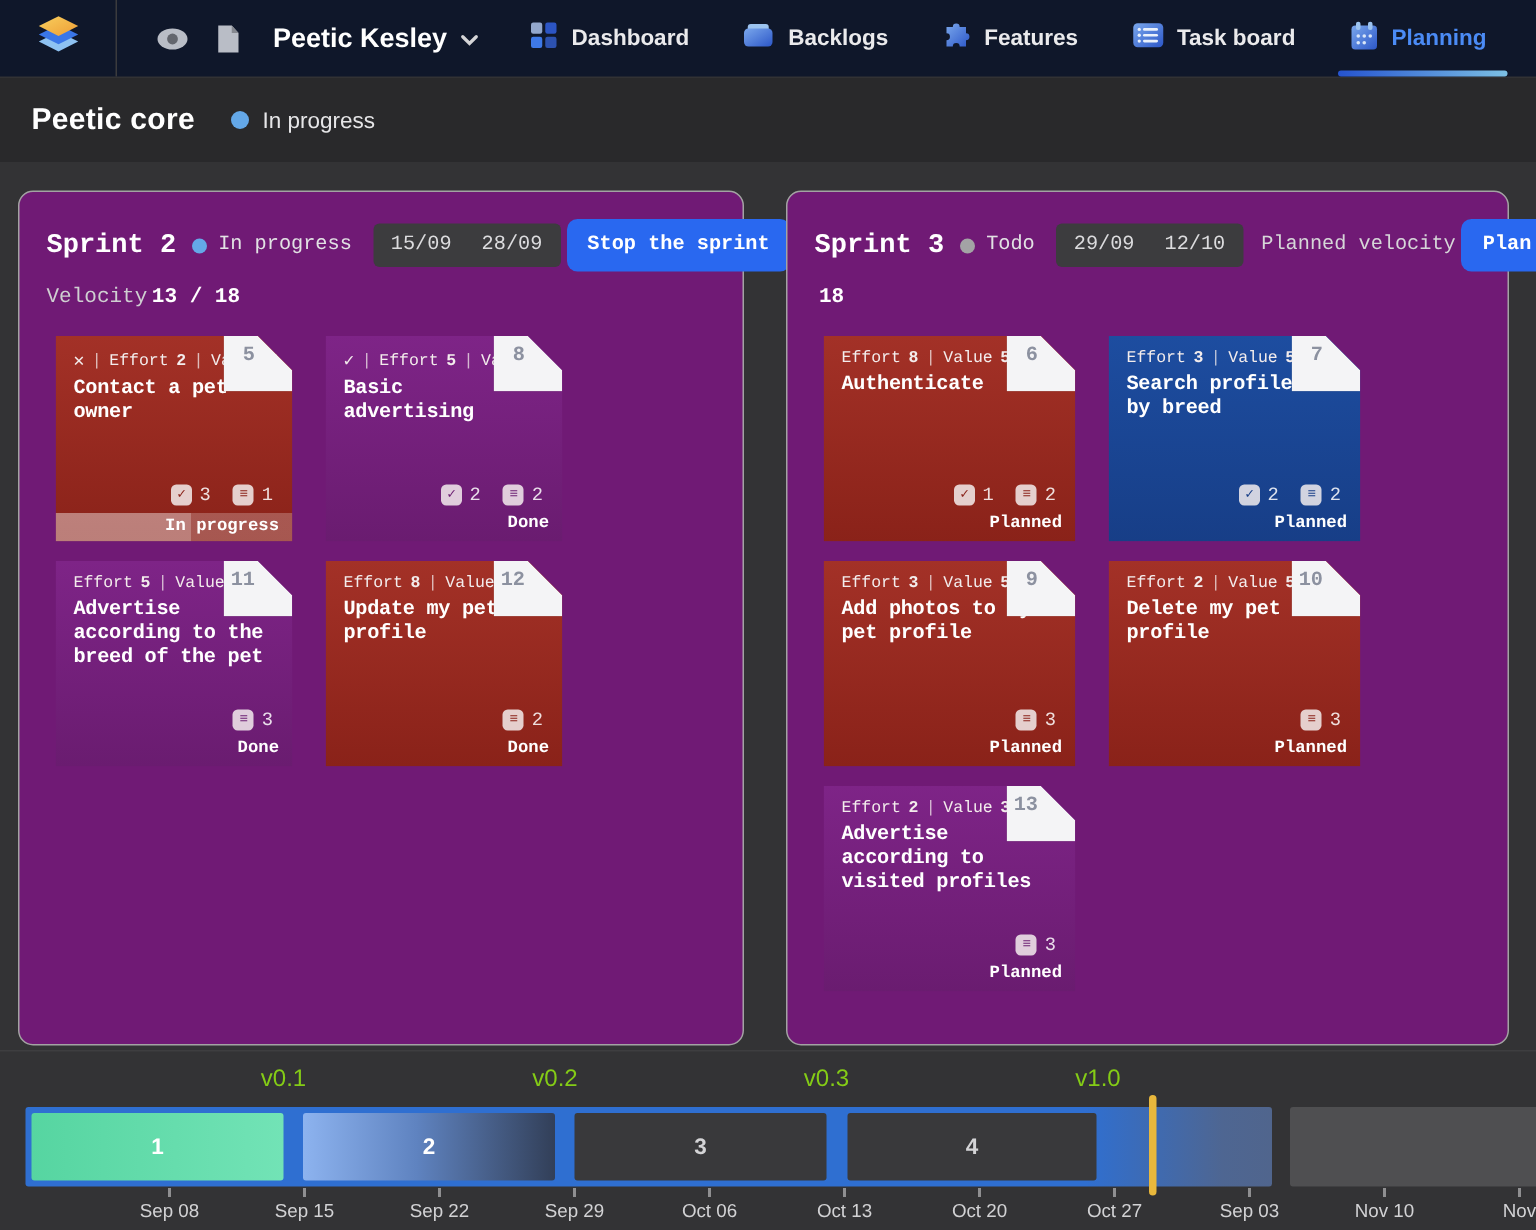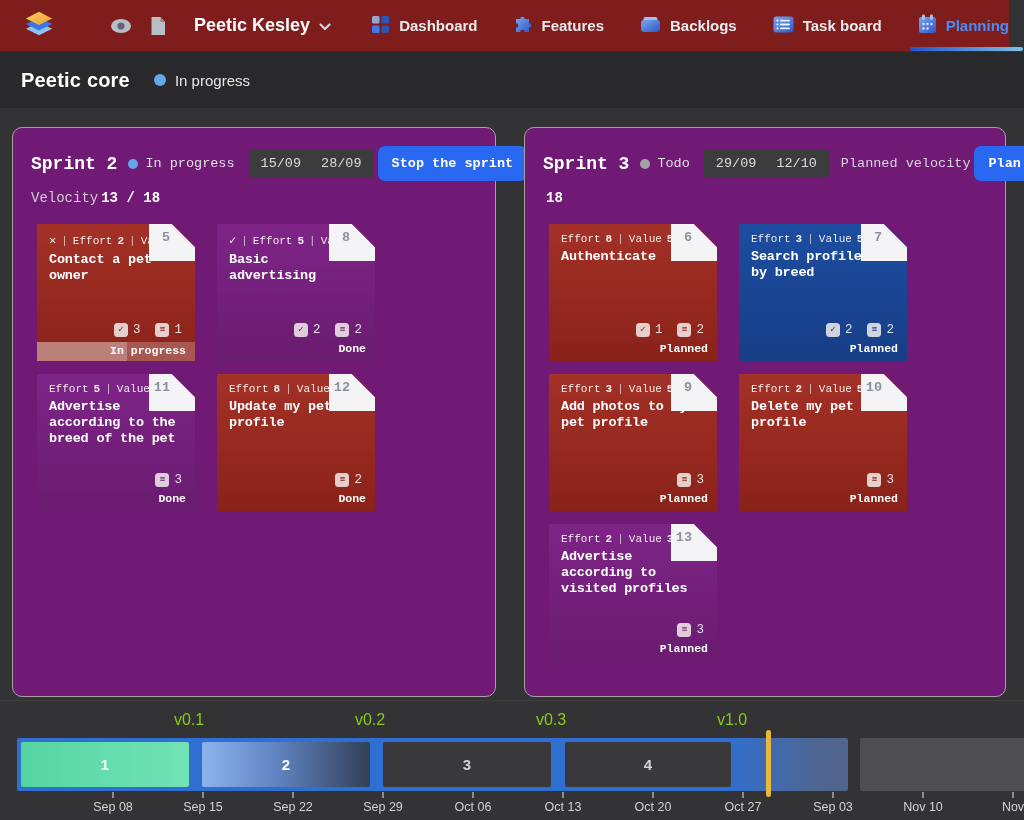--- a/index.html
+++ b/index.html
@@ -5,24 +5,23 @@
   * { margin:0; padding:0; box-sizing:border-box; }
   html,body { width:1024px; height:820px; }
   body {
     position:relative; overflow:hidden;
     background:#333335; color:#fff;
     font-family:"Liberation Sans", sans-serif;
   }
 
   
   #topbar {
-    position:absolute; top:0; left:0; right:15px; height:52px;
-    background:#7f1d1d; display:flex; align-items:center;
+    position:absolute; top:0; left:0; right:0; height:52px;
+    background:#0f172a; display:flex; align-items:center;
     border-bottom:1px solid #323234;
-    justify-content:space-between;
   }
   #logo-box {
     width:78px; height:100%; display:flex; align-items:center; justify-content:center;
     border-right:1px solid #3b3b3d; cursor:pointer;
   }
   .tb-quick { display:flex; gap:18px; margin-left:26px; align-items:center; }
   .tb-quick span { display:flex; cursor:pointer; }
   #project-switcher {
     margin-left:22px; display:flex; align-items:center; gap:9px;
     background:none; border:none; color:#fff; font-weight:700; font-size:18px;
@@ -197,44 +196,44 @@
     <span class="tab-icon"><svg width="19" height="19" viewBox="0 0 19 19">
     <rect x="1" y="1" width="7.5" height="7.5" rx="1.5" fill="#93a7cc"></rect>
     <rect x="10.5" y="1" width="7.5" height="7.5" rx="1.5" fill="#2c55c4"></rect>
     <rect x="1" y="10.5" width="7.5" height="7.5" rx="1.5" fill="#3e79e8"></rect>
     <rect x="10.5" y="10.5" width="7.5" height="7.5" rx="1.5" fill="#2d52b0"></rect>
   </svg></span>
     <span class="tab-label">Dashboard</span>
 
   </div>
       <div class="tab">
-    <span class="tab-icon"><svg width="19" height="19" viewBox="0 0 19 19">
-    <defs>
-              <linearGradient id="g-ft" x1="0" y1="0" x2="1" y2="1">
-      <stop offset="0" stop-color="#7aa7ec"></stop>
-                <stop offset="1" stop-color="#2c57c8"></stop>
-    </linearGradient>
-            </defs>
-    <path d="M3 4 h4.2 a2.3 2.3 0 1 1 4.6 0 H16 v4.2 a2.3 2.3 0 1 1 0 4.6 V17 h-4.2 a2.3 2.3 0 1 0 -4.6 0 H3 v-4.2 a2.3 2.3 0 1 0 0 -4.6 z" fill="url(#g-ft)"></path>
-  </svg></span>
-    <span class="tab-label">Features</span>
-
-  </div>
-      <div class="tab">
     <span class="tab-icon"><svg width="21" height="17" viewBox="0 0 21 17">
     <defs>
               <linearGradient id="g-bl" x1="0" y1="0" x2="1" y2="1">
       <stop offset="0" stop-color="#7aa7ec"></stop>
                 <stop offset="1" stop-color="#2c57c8"></stop>
     </linearGradient>
             </defs>
     <rect x="3.5" y="1" width="14" height="5" rx="2" fill="#9cc3ef"></rect>
     <rect x="1" y="4" width="19" height="12" rx="3" fill="url(#g-bl)"></rect>
   </svg></span>
     <span class="tab-label">Backlogs</span>
+
+  </div>
+      <div class="tab">
+    <span class="tab-icon"><svg width="19" height="19" viewBox="0 0 19 19">
+    <defs>
+              <linearGradient id="g-ft" x1="0" y1="0" x2="1" y2="1">
+      <stop offset="0" stop-color="#7aa7ec"></stop>
+                <stop offset="1" stop-color="#2c57c8"></stop>
+    </linearGradient>
+            </defs>
+    <path d="M3 4 h4.2 a2.3 2.3 0 1 1 4.6 0 H16 v4.2 a2.3 2.3 0 1 1 0 4.6 V17 h-4.2 a2.3 2.3 0 1 0 -4.6 0 H3 v-4.2 a2.3 2.3 0 1 0 0 -4.6 z" fill="url(#g-ft)"></path>
+  </svg></span>
+    <span class="tab-label">Features</span>
 
   </div>
       <div class="tab">
     <span class="tab-icon"><svg width="21" height="17" viewBox="0 0 21 17">
     <defs>
               <linearGradient id="g-tb" x1="0" y1="0" x2="1" y2="1">
       <stop offset="0" stop-color="#7aa7ec"></stop>
                 <stop offset="1" stop-color="#2c57c8"></stop>
     </linearGradient>
             </defs>

